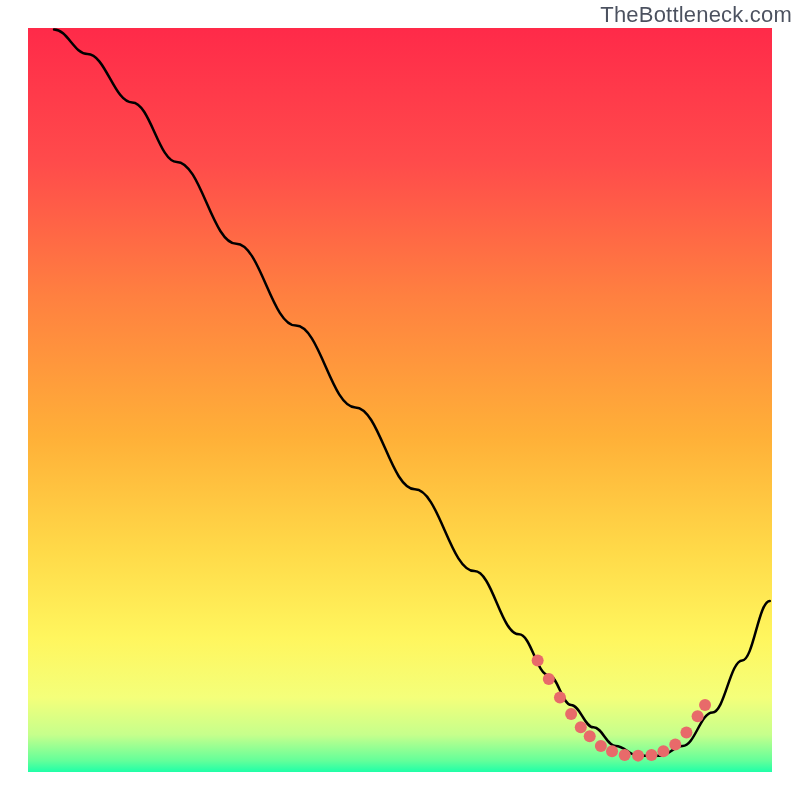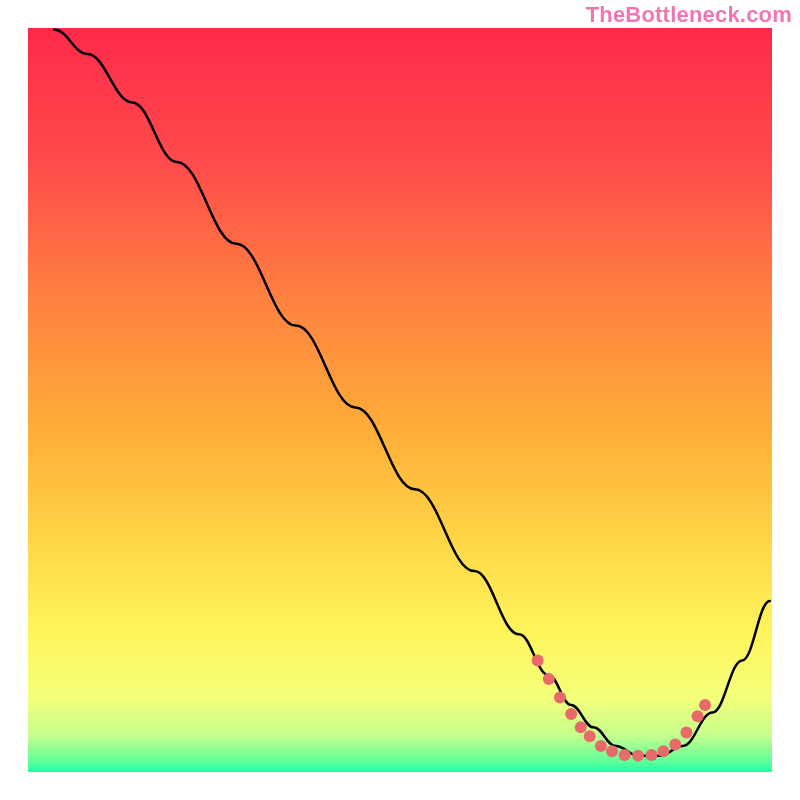--- a/index.html
+++ b/index.html
@@ -14,22 +14,22 @@
   .stage {
     position: relative;
     width: 800px;
     height: 800px;
   }
   .watermark {
     position: absolute;
     right: 8px;
     top: 2px;
     font-size: 22px;
-    font-weight: 700;
-    color: #ec4899;
+    font-weight: 400;
+    color: #0f172a;
     opacity: 0.75;
     letter-spacing: 0.2px;
     z-index: 10;
     user-select: none;
   }
   svg {
     display: block;
   }
 </style>
 </head>

